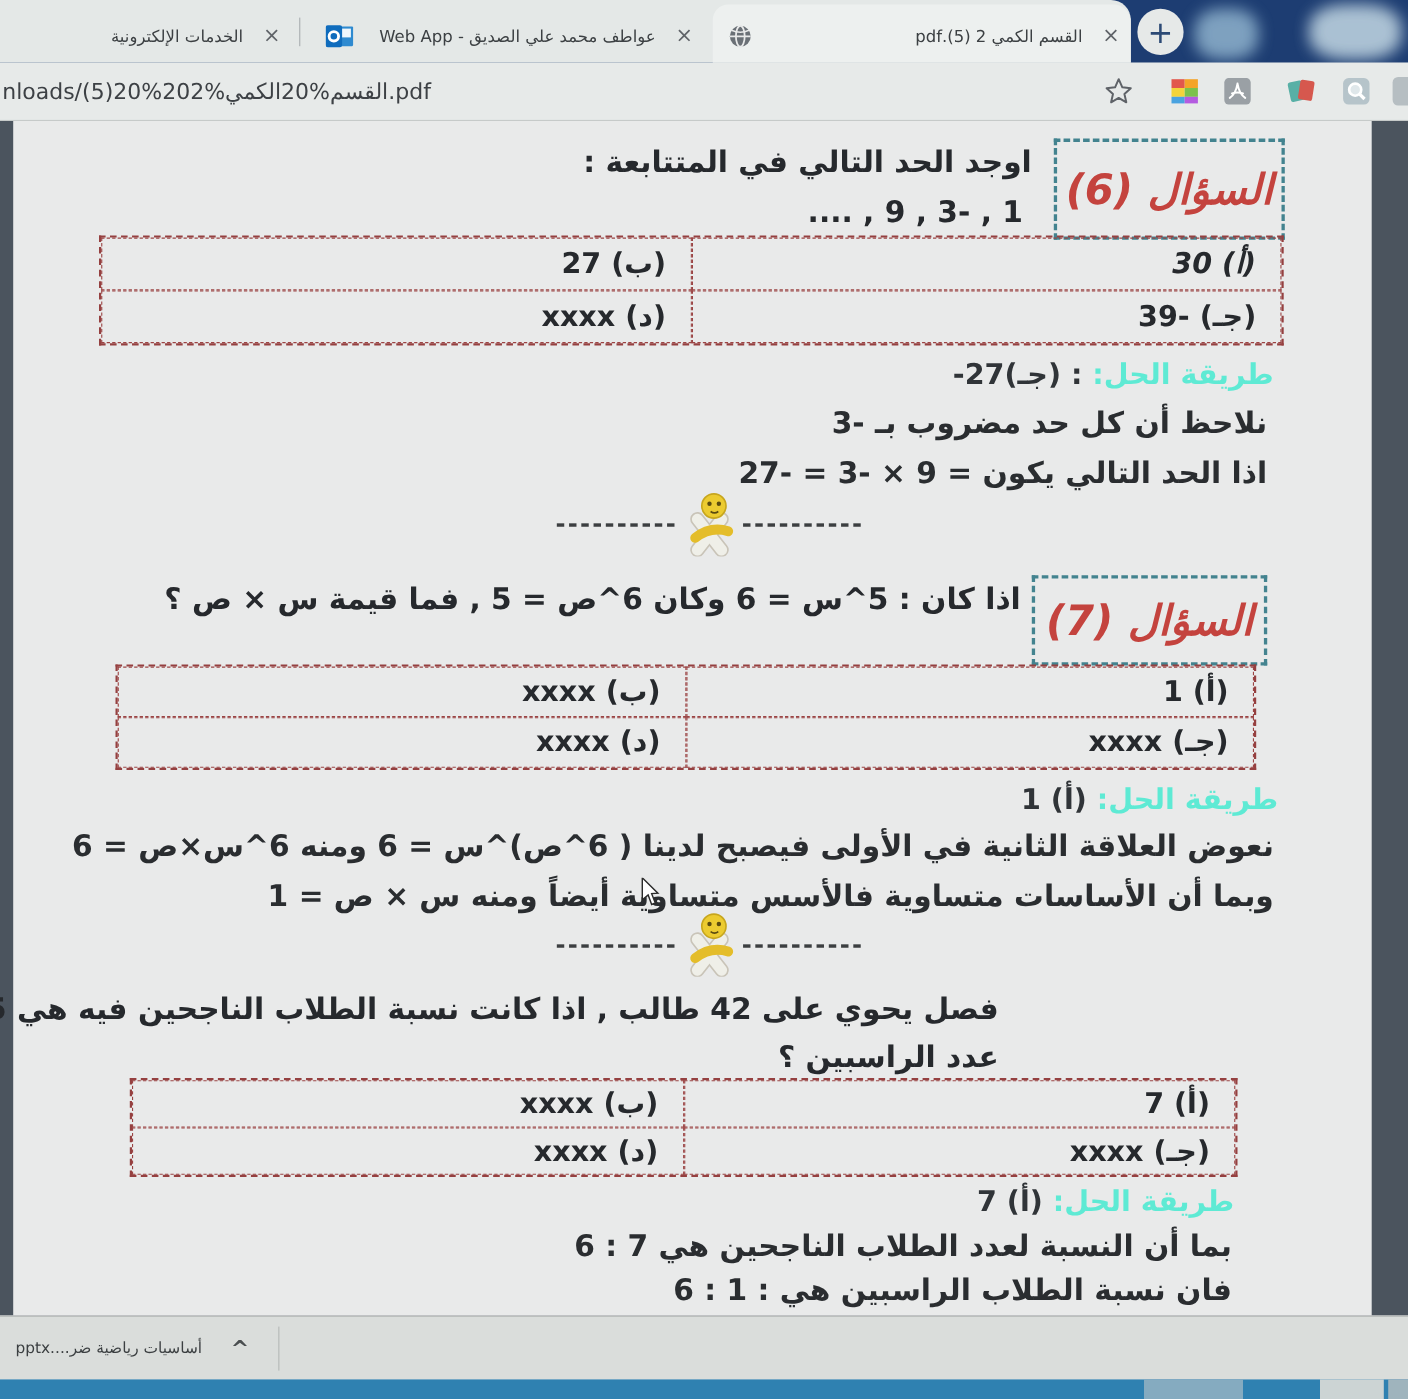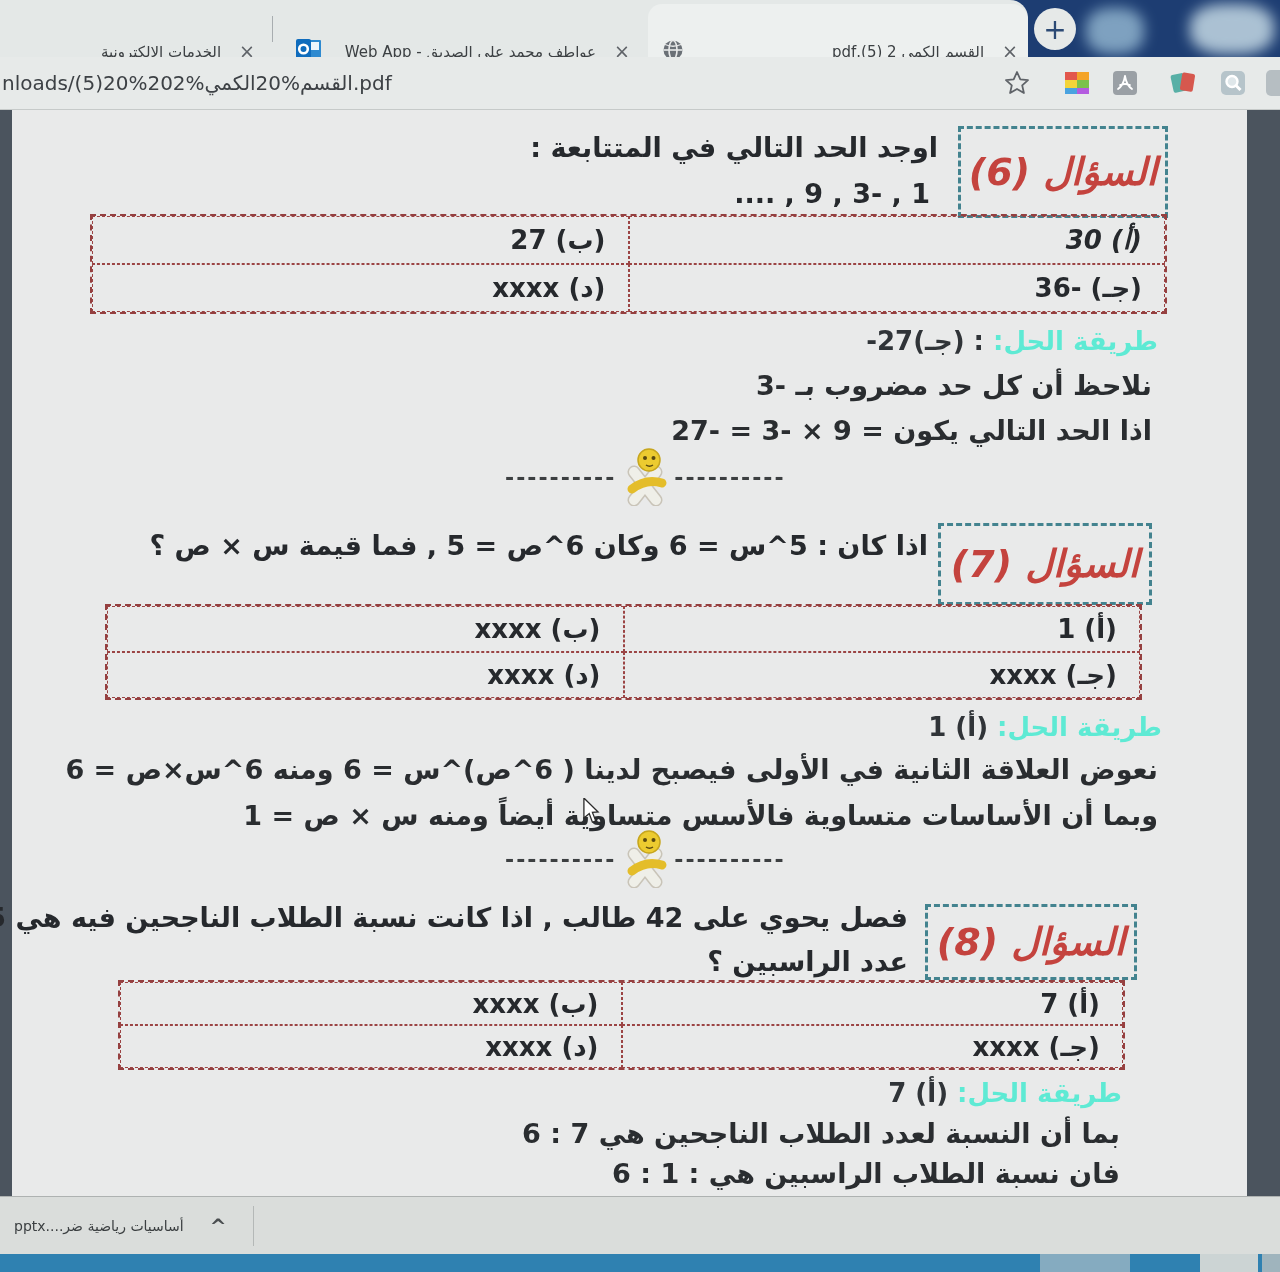--- a/index.html
+++ b/index.html
@@ -6,21 +6,21 @@
   html,body { width:1280px; height:1272px; overflow:hidden; background:#222;
     font-family:"DejaVu Sans","Liberation Sans",sans-serif; }
   .screen { position:relative; width:1280px; height:1272px; background:#e9eaea; }
 
   
   .tabbar { position:absolute; left:0; top:0; width:1280px; height:57px; background:#1d3d72; overflow:hidden; }
   .refl { position:absolute; border-radius:40%; filter:blur(7px); }
   .refl.r1 { left:1086px; top:8px; width:58px; height:46px; background:#9fc3da; opacity:.75; }
   .refl.r2 { left:1190px; top:4px; width:84px; height:50px; background:#cfe3ec; opacity:.8; }
   .tabs-strip { position:absolute; left:0; top:0; width:1028px; height:57px; background:#e4e8e7; border-top-right-radius:18px; }
-  .tab { position:absolute; top:4px; height:57px; display:flex; align-items:flex-end; }
+  .tab { position:absolute; top:4px; height:57px; display:flex; align-items:center; }
   .tab-1 { left:0; width:265px; padding-left:58px; }
   .tab-2 { left:284px; width:356px; padding-left:12px; }
   .tab-active { left:648px; width:380px; padding-left:14px; background:#edf0ef; border-top-left-radius:14px; border-top-right-radius:16px; }
   .tab-title { font-size:15px; color:#3c4043; white-space:nowrap; overflow:hidden; flex:1; margin:0 8px; }
   .tab-close { font-size:19px; color:#5f6368; margin:0 10px; line-height:1; cursor:default; }
   .tab-sep { position:absolute; left:272px; top:16px; width:1px; height:26px; background:#a8adb0; }
   .favicon { flex:0 0 auto; display:flex; align-items:center; }
   .newtab { position:absolute; left:1034px; top:8px; width:42px; height:42px; border-radius:50%; background:#e6e9e8;
     display:flex; align-items:center; justify-content:center; font-size:28px; font-weight:400; color:#2c4a75; }
 
@@ -151,21 +151,21 @@
     <div class="page"></div>
 
     <div class="qbox qb-6">
       <span>السؤال (6)</span>
     </div>
     <div class="abs qline" style="right:342px; top:22px;">اوجد الحد التالي في المتتابعة :</div>
     <div class="abs qline" style="right:350px; top:68px;">1 , -3 , 9 , ....</div>
     <div class="opt-table t-6">
       <div class="opt-cell" style="font-style:italic;">(أ) 30</div>
       <div class="opt-cell">(ب) 27</div>
-      <div class="opt-cell">(جـ) -36</div>
+      <div class="opt-cell">(جـ) -39</div>
       <div class="opt-cell">(د) xxxx</div>
     </div>
     <div class="abs method" style="right:122px; top:216px;">
       <span class="m-label">طريقة الحل:</span>
       <span class="m-value">: (جـ)27-</span>
     </div>
     <div class="abs sline" style="right:128px; top:260px;">نلاحظ أن كل حد مضروب بـ -3</div>
     <div class="abs sline" style="right:128px; top:305px;">اذا الحد التالي يكون = 9 × -3 = -27</div>
 
     <div class="divider div-1">
@@ -214,23 +214,20 @@
         <path d="M34 24 L12 52" stroke="#efefe8" stroke-width="10" stroke-linecap="round"></path>
         <path d="M10 41 Q24 30 40 35" stroke="#e4bd2a" stroke-width="9" fill="none" stroke-linecap="round"></path>
         <circle cx="27" cy="12" r="11" fill="#eccb30" stroke="#c7a61e" stroke-width="1.5"></circle>
         <circle cx="23" cy="10" r="2" fill="#5a4a10"></circle>
         <circle cx="31.5" cy="10" r="2" fill="#5a4a10"></circle>
         <path d="M24 17 Q27.5 19.5 31 17" stroke="#5a4a10" stroke-width="1.5" fill="none"></path>
       </svg>
       <span class="dash">----------</span>
     </div>
 
-    <div class="qbox qb-8">
-      <span>السؤال (8)</span>
-    </div>
     <div class="abs qline" style="right:372px; top:792px;">فصل يحوي على 42 طالب , اذا كانت نسبة الطلاب الناجحين فيه هي 5 : 6 , فما</div>
     <div class="abs qline" style="right:372px; top:836px;">عدد الراسبين ؟</div>
     <div class="opt-table t-8">
       <div class="opt-cell">(أ) 7</div>
       <div class="opt-cell">(ب) xxxx</div>
       <div class="opt-cell">(جـ) xxxx</div>
       <div class="opt-cell">(د) xxxx</div>
     </div>
     <div class="abs method" style="right:158px; top:968px;">
       <span class="m-label">طريقة الحل:</span>

